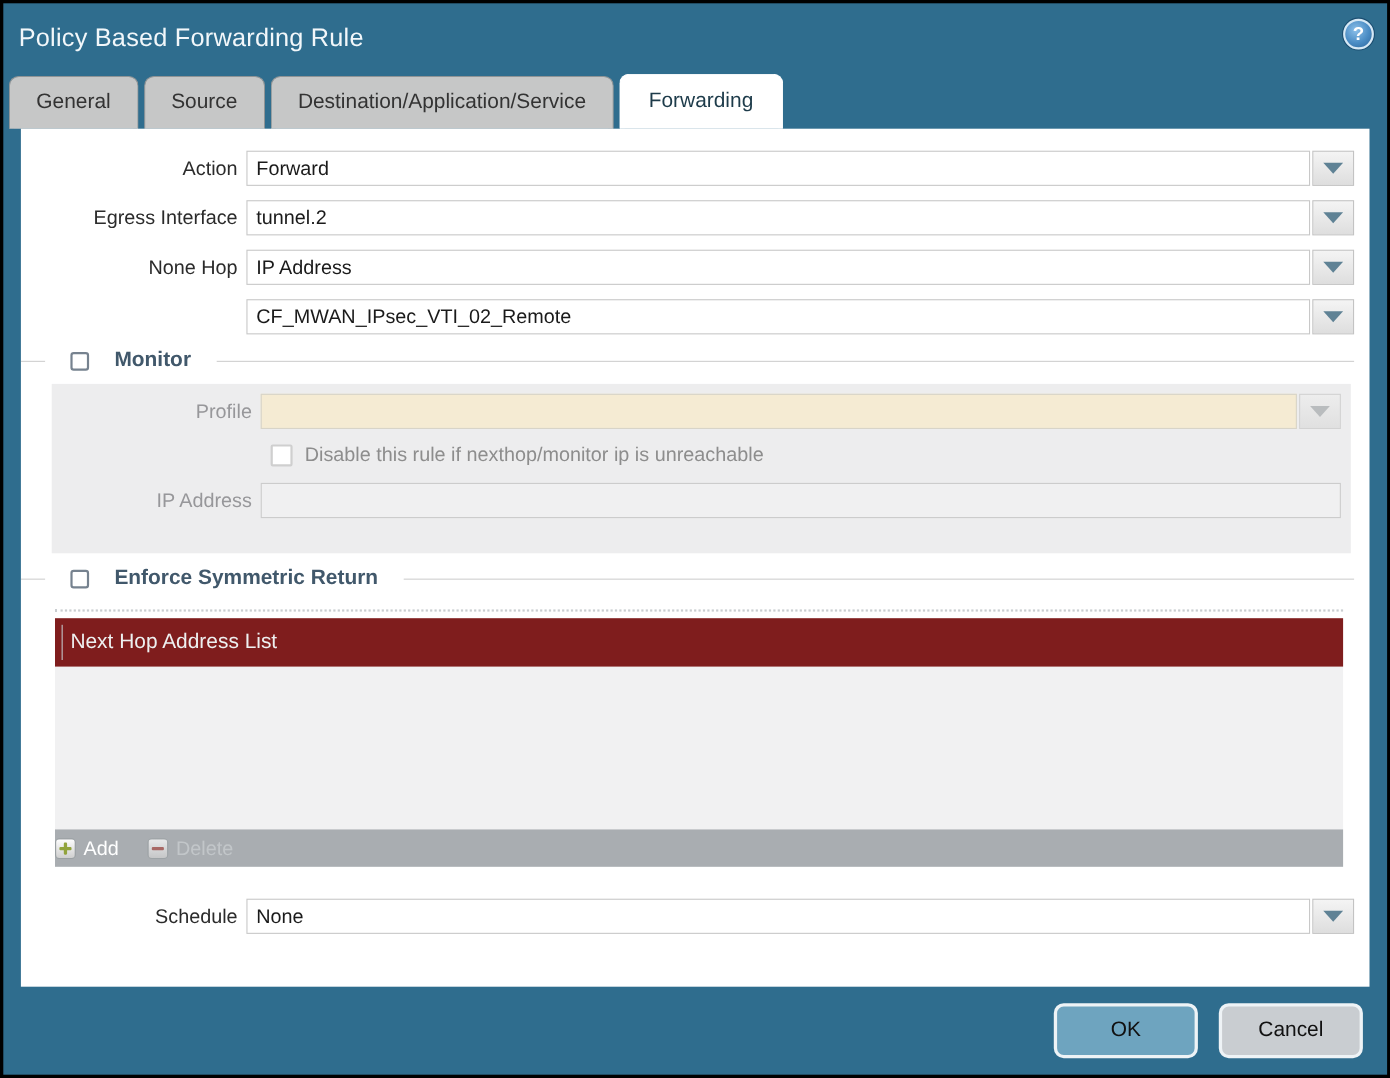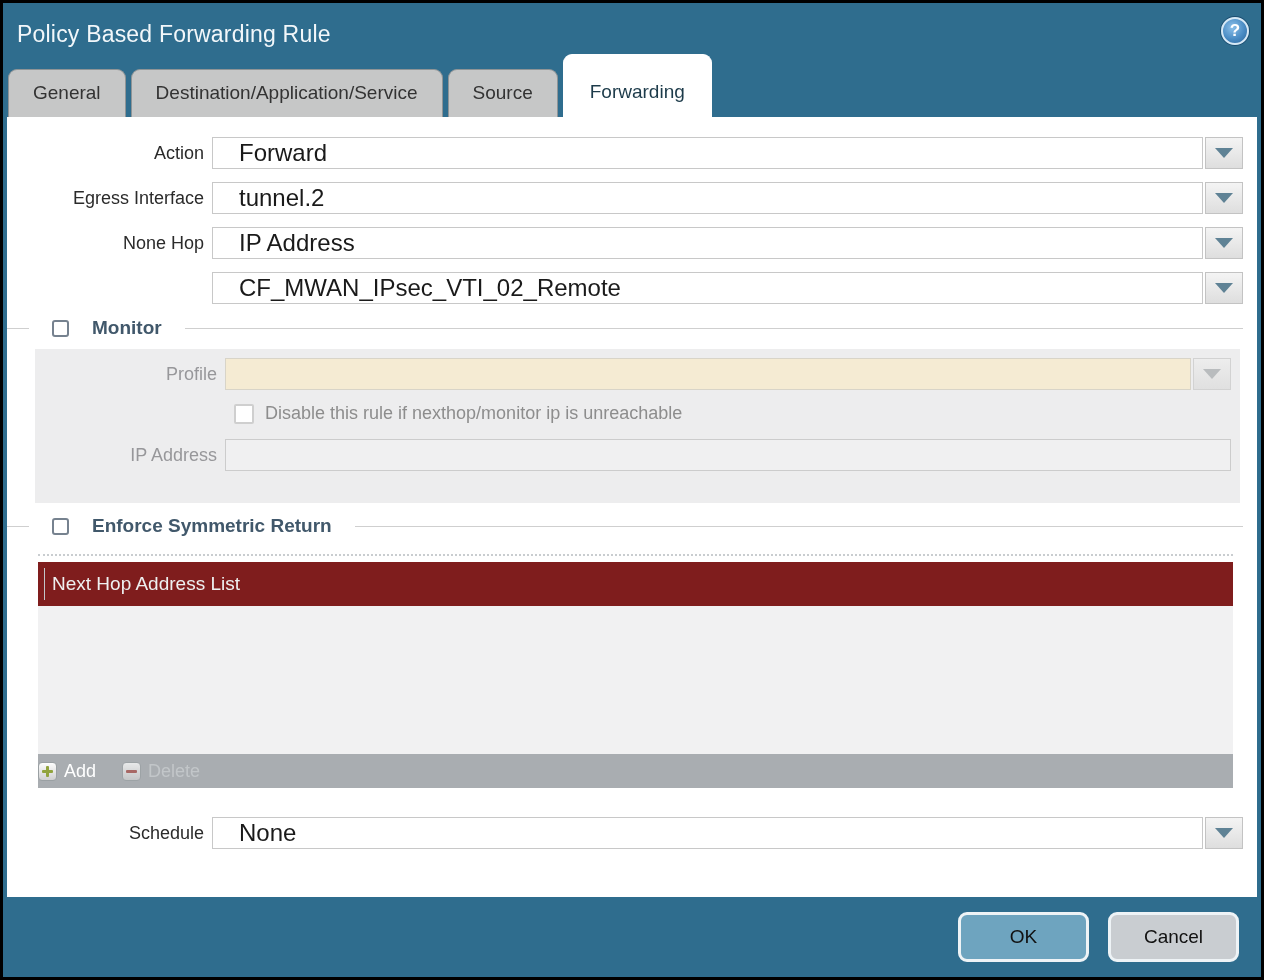--- a/index.html
+++ b/index.html
@@ -38,38 +38,38 @@
   .tab {
     background:#c6c7c7;
     border:1px solid #8f9496; border-bottom:none;
     border-radius:9px 9px 0 0;
     padding:12px 24px 13px 24px;
     font-size:19px; color:#333;
     cursor:pointer; white-space:nowrap;
   }
   .tab.active {
     background:#fff; border-color:#fff; color:#1d3b4a;
-    padding:26px 26px 14px 26px;
+    padding:13px 26px 14px 26px;
   }
   
   .content {
-    background:#fff; margin:0 4px; flex:1 1 auto;
+    background:#fff; margin:0 16px; flex:1 1 auto;
     padding-top:20px; overflow:hidden;
   }
   .row { display:flex; align-items:center; margin:0 14px 13px 0; }
   .lbl {
     flex:0 0 205px; text-align:right; padding-right:8px;
     font-size:18px; color:#2b2b2b; white-space:nowrap;
   }
   .field { flex:1; display:flex; align-items:stretch; }
   .input {
     flex:1; height:32px; background:#fff;
     border:1px solid #c8c8c8;
-    font-size:24px; color:#1a1a1a;
-    padding:4px 26px; display:flex; align-items:center;
+    font-size:18px; color:#1a1a1a;
+    padding:4px 8px; display:flex; align-items:center;
     overflow:hidden; white-space:nowrap;
   }
   .ddbtn {
     flex:0 0 38px; height:32px; margin-left:2px;
     background:linear-gradient(#f4f4f4,#dedede);
     border:1px solid #c3c3c3;
     display:flex; align-items:center; justify-content:center;
     cursor:pointer;
   }
   .tri {
@@ -163,22 +163,22 @@
 
 <div class="window">
 
   <div class="titlebar">
     <span class="title">Policy Based Forwarding Rule</span>
     <div class="help">?</div>
   </div>
 
   <div class="tabbar">
     <div class="tab">General</div>
+    <div class="tab">Source</div>
     <div class="tab">Destination/Application/Service</div>
-    <div class="tab">Source</div>
     <div class="tab active">Forwarding</div>
   </div>
 
   <div class="content">
 
     <div class="row">
       <div class="lbl">Action</div>
       <div class="field">
         <div class="input">Forward</div>
         <div class="ddbtn">

